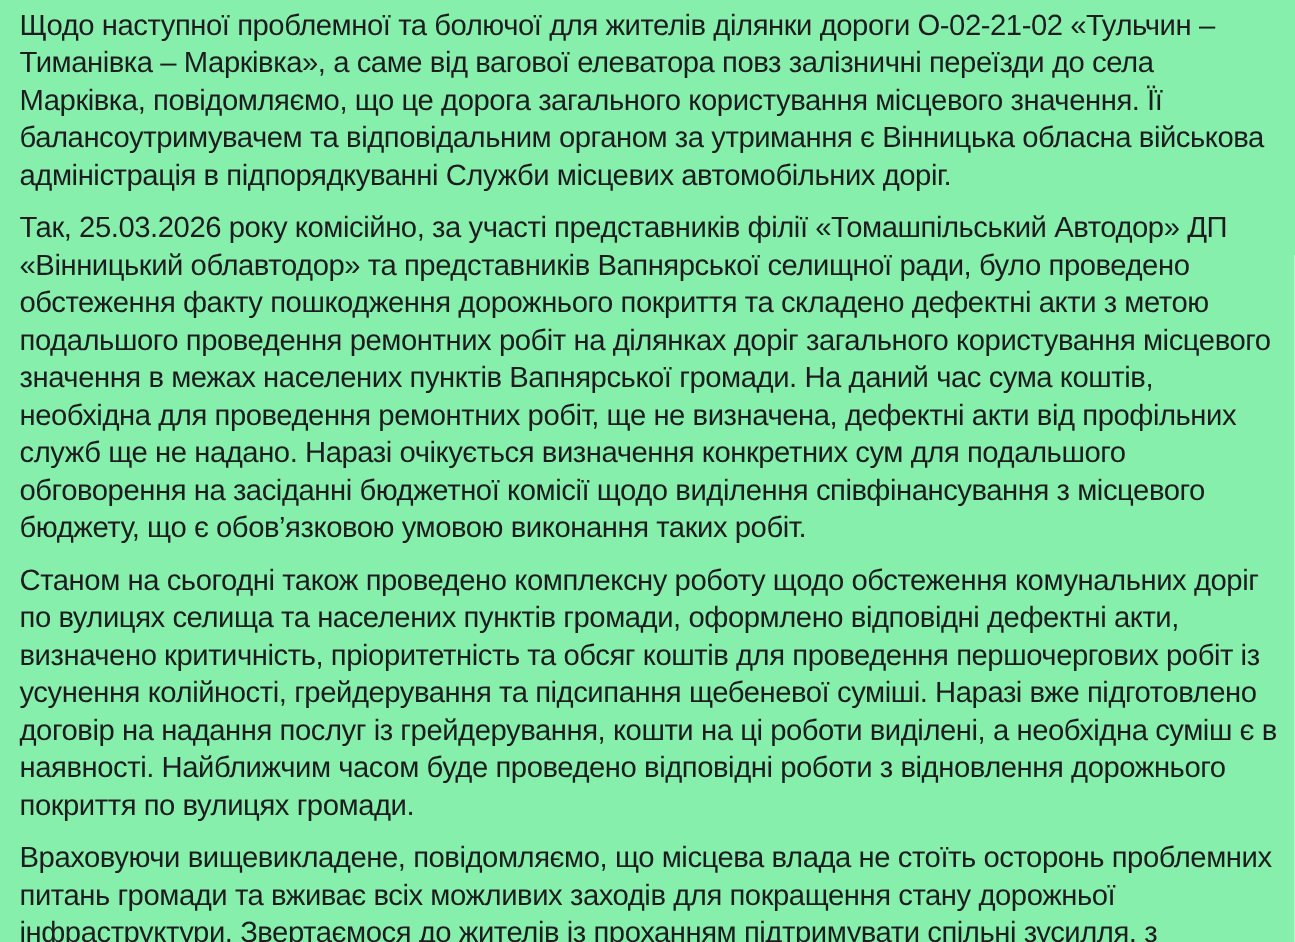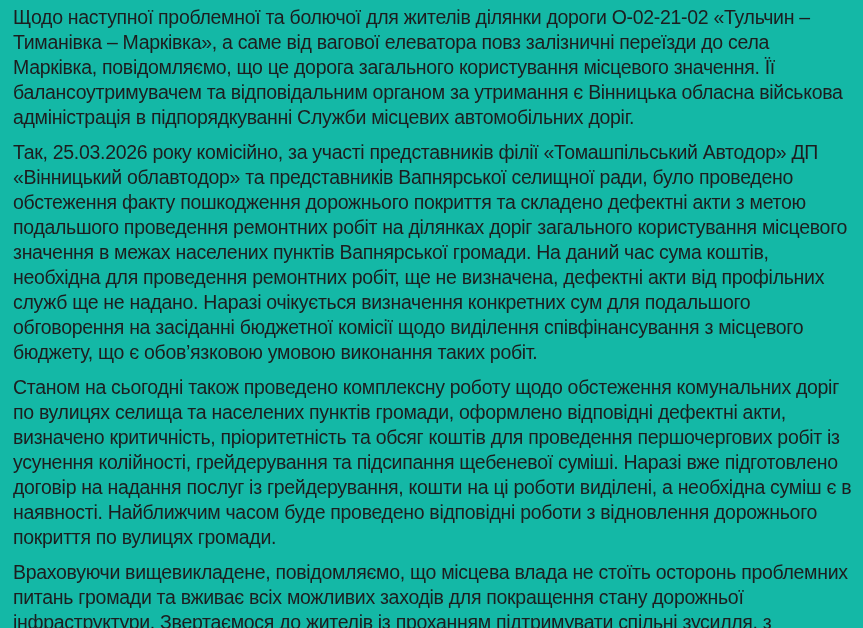--- a/index.html
+++ b/index.html
@@ -11,21 +11,21 @@
     height: 628px;
     overflow: hidden;
     background: #ffffff;
     font-family: "Liberation Sans", "DejaVu Sans", sans-serif;
   }
   .document-page {
     box-sizing: border-box;
     width: 863px;
     height: 628px;
     overflow: hidden;
-    background: #14b8a6;
+    background: #86efac;
   }
   .post-text {
     box-sizing: border-box;
     padding: 5px 8px 0 13px;
     color: #1d1d1f;
     font-size: 19.5px;
     line-height: 25px;
     letter-spacing: -0.3px;
     text-align: left;
   }

